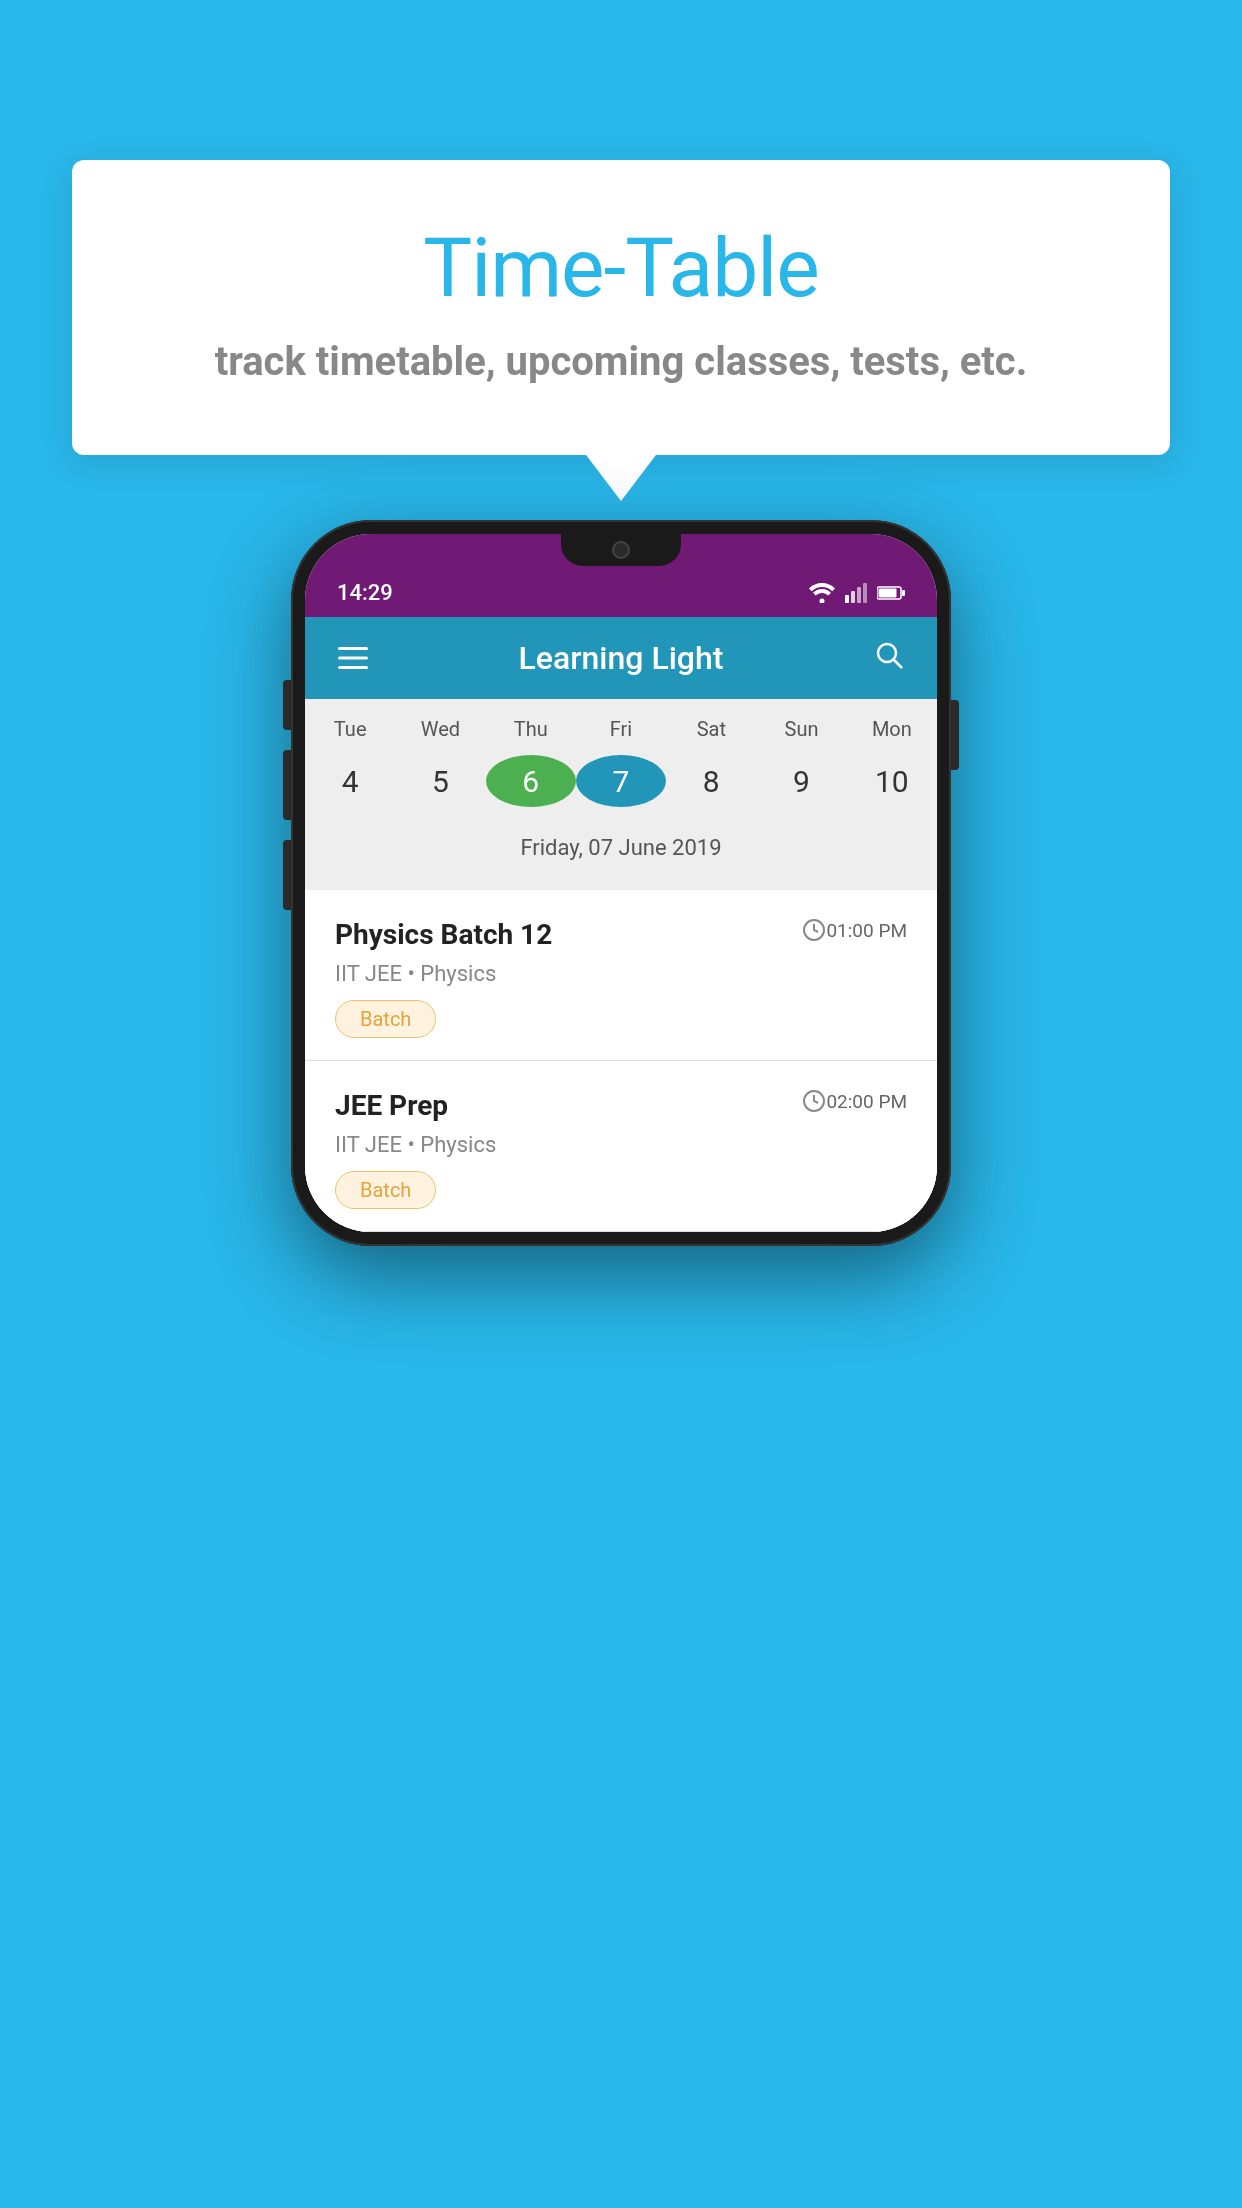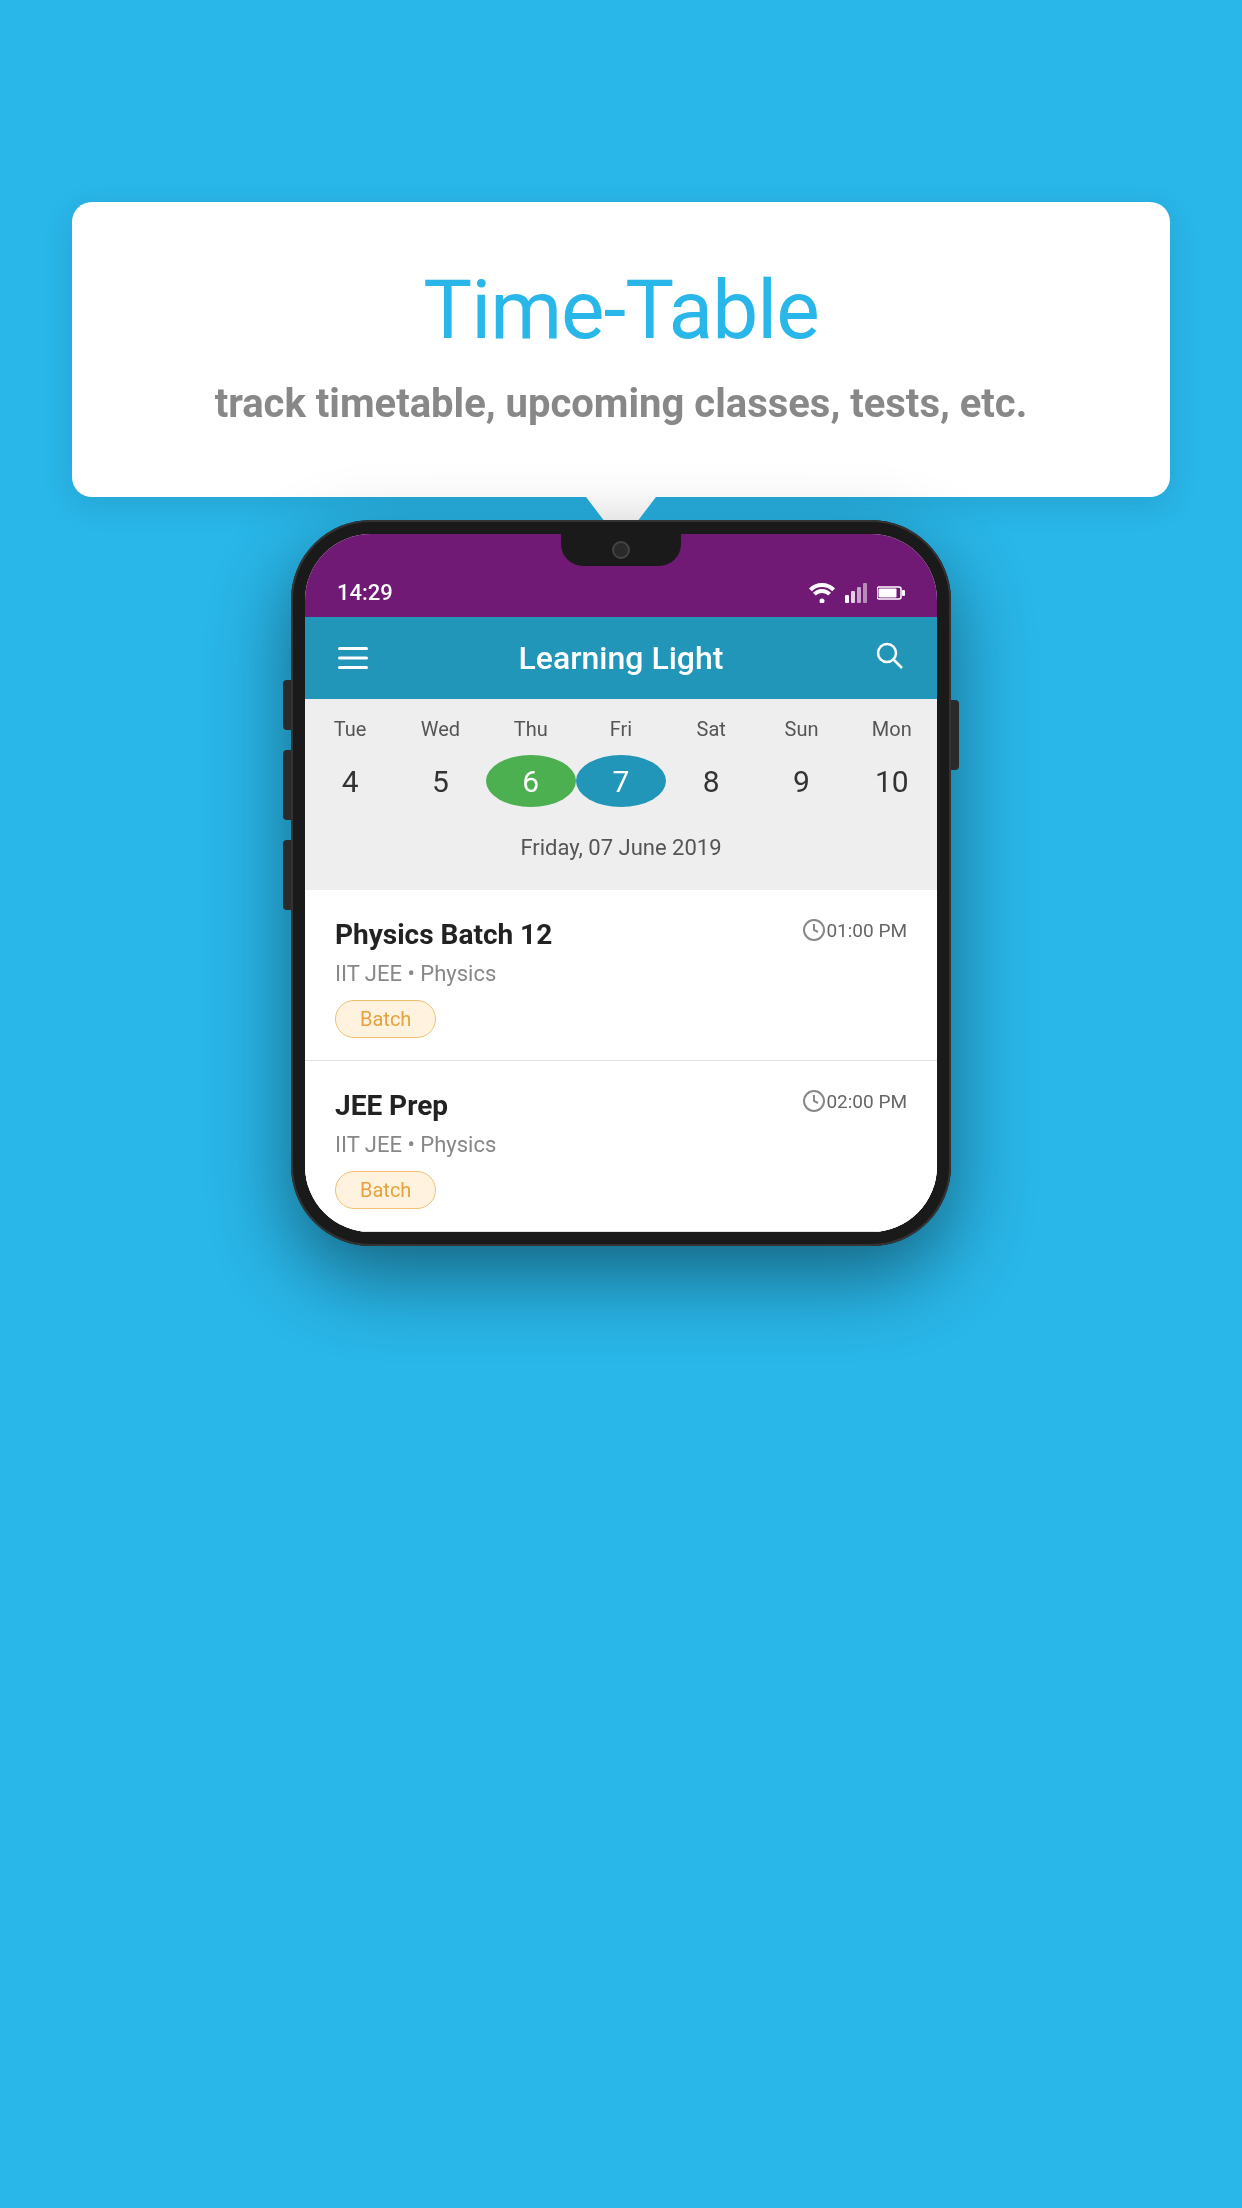--- a/index.html
+++ b/index.html
@@ -14,25 +14,24 @@
       position: relative;
     }
 
     
     .speech-bubble {
       position: absolute;
       top: 160px;
       left: 72px;
       right: 72px;
       background: white;
-      border-radius: 20px;
+      border-radius: 12px;
       padding: 60px 60px 70px;
       text-align: center;
       box-shadow: 0 8px 32px rgba(0,0,0,0.10);
-      margin-top: 42px;
     }
     .speech-bubble::after {
       content: '';
       position: absolute;
       bottom: -46px;
       left: 50%;
       transform: translateX(-50%);
       border-left: 38px solid transparent;
       border-right: 38px solid transparent;
       border-top: 50px solid white;
@@ -182,21 +181,21 @@
       text-align: center;
     }
 
     
     .calendar-section {
       background: #eeeeee;
       padding: 0;
     }
     .day-headers {
       display: flex;
-      justify-content: space-between;
+      justify-content: flex-end;
       padding: 18px 0 6px;
       background: #eeeeee;
     }
     .day-header {
       font-size: 20px;
       color: #555;
       text-align: center;
       flex: 1;
     }
     .day-numbers {

